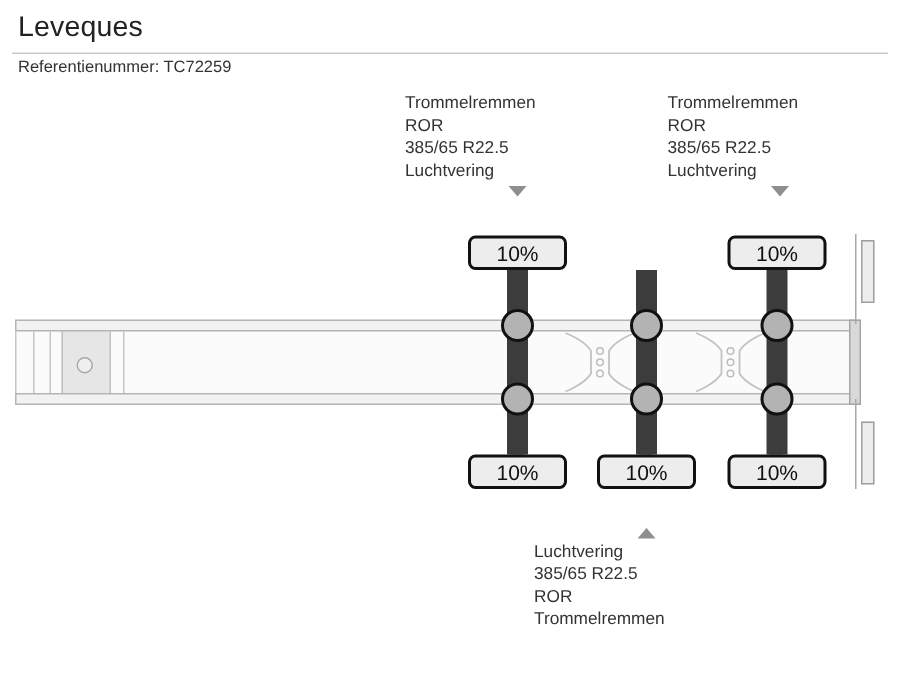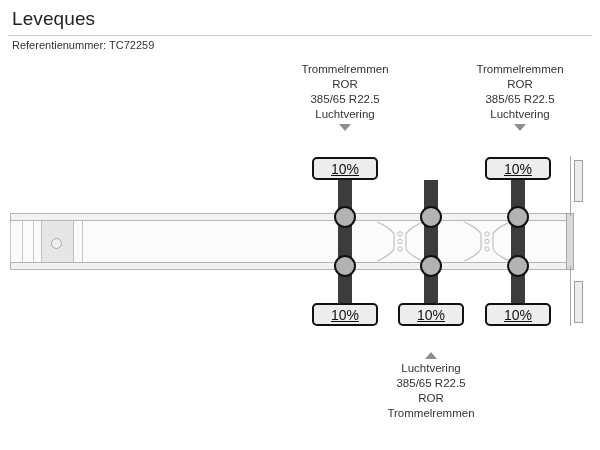--- a/index.html
+++ b/index.html
@@ -24,21 +24,21 @@
   .rule{
     position:absolute;left:8px;top:35px;width:584px;height:1px;
     background:#c9c9c9;
   }
   .refline{
     position:absolute;left:12px;top:39px;
     font-size:11px;color:#333333;white-space:nowrap;
   }
 
   
-  .lblock{position:absolute;text-align:center;font-size:11.5px;line-height:15px;color:#333333;}
+  .lblock{position:absolute;font-size:11.5px;line-height:15px;color:#333333;}
   .lblock .ln{display:block;white-space:nowrap;}
   .arrow-down{
     width:0;height:0;margin:2px auto 0 auto;
     border-left:6px solid transparent;border-right:6px solid transparent;
     border-top:7px solid #8e8e8e;
   }
   .arrow-up{
     width:0;height:0;margin:0 auto 2px auto;
     border-left:6px solid transparent;border-right:6px solid transparent;
     border-bottom:7px solid #8e8e8e;
@@ -48,21 +48,20 @@
   .badge{
     position:absolute;
     width:66px;height:23px;
     background:#ededed;
     border:2px solid #111111;
     border-radius:5px;
     box-sizing:border-box;
     display:flex;align-items:center;justify-content:center;
     font-size:14px;color:#111111;
     z-index:6;
-    text-decoration:underline;
   }
 
   
   .rail{
     position:absolute;
     background:#f2f2f2;
     border:1px solid #b5b5b5;
     box-sizing:border-box;
     z-index:3;
   }

